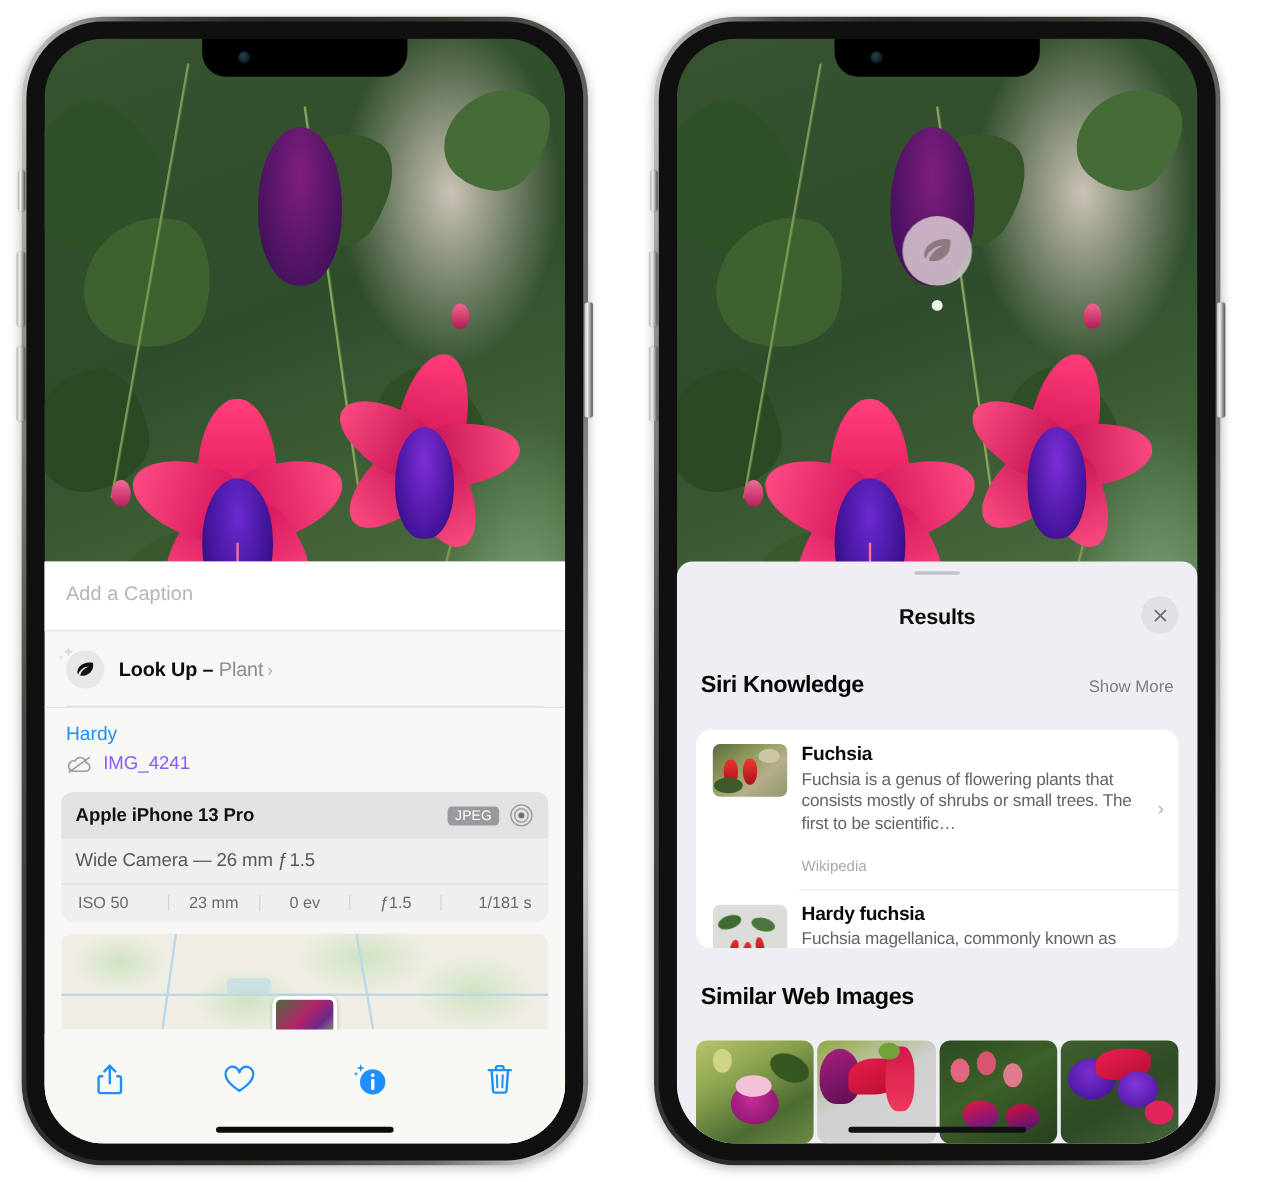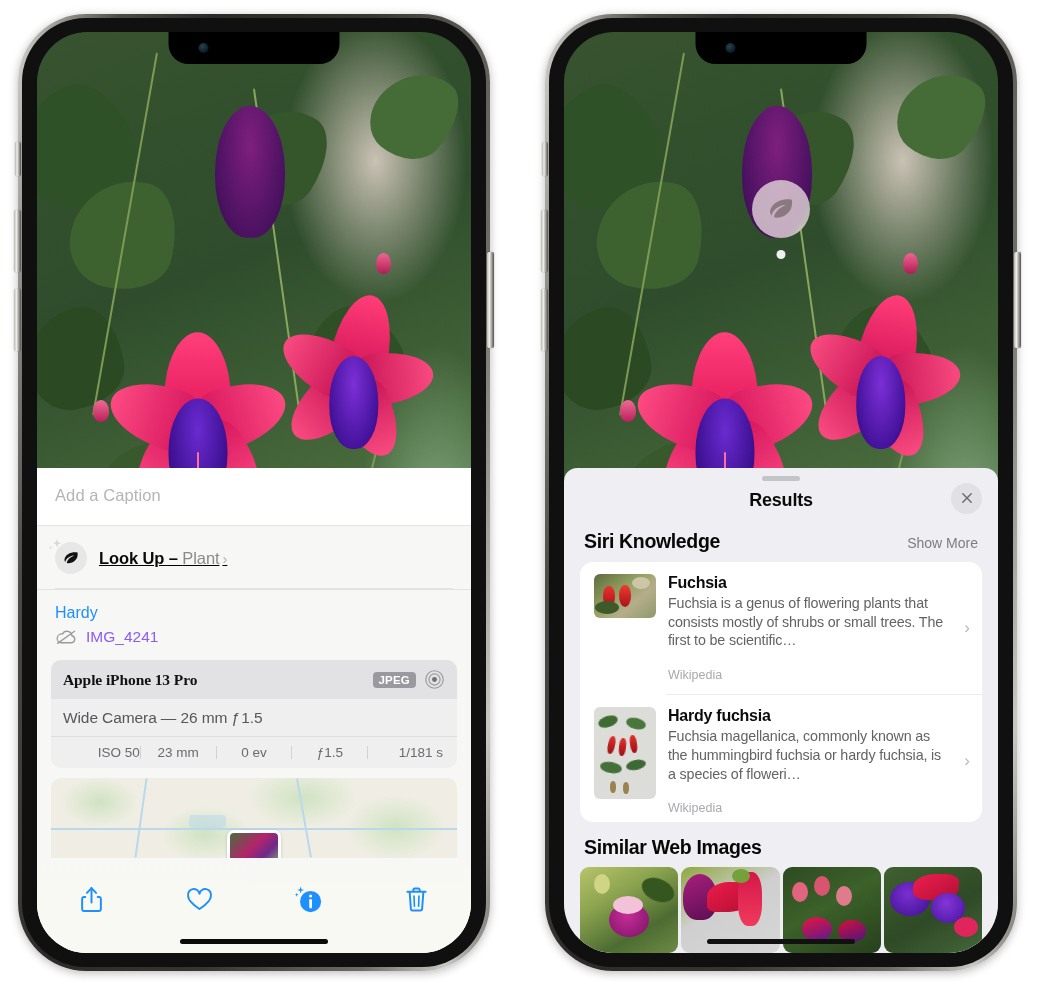--- a/index.html
+++ b/index.html
@@ -90,21 +90,20 @@
     background: #ffffff; padding: 18px 18px 20px 18px;
     border-bottom: 1px solid #e3e3e2;
   }
   .caption-ph { font-size: 16.5px; color: #b5b5b7; letter-spacing: .1px; }
 
   .lookup-row {
     position: relative; padding: 16px 18px 15px 18px;
     display: flex; align-items: center; gap: 12px;
     border-bottom: 1px solid #e3e3e2;
     margin: 0 0 0 0;
-    text-decoration: underline;
   }
   .lookup-row::after {
     content: ""; position: absolute; left: 18px; right: 18px; bottom: 0;
     height: 1px; background: #e3e3e2;
   }
   .sparkle { position: absolute; left: 9px; top: 12px; width: 18px; height: 18px; }
   .leafcircle {
     width: 32px; height: 32px; border-radius: 50%; background: #e7e7e7;
     display: flex; align-items: center; justify-content: center; flex: 0 0 auto;
   }
@@ -119,39 +118,39 @@
   .file-name { font-size: 15.5px; color: #8b5cf6; }
 
   .cam-card {
     margin: 2px 14px 10px 14px; border-radius: 10px; overflow: hidden;
     background: #efeff0;
   }
   .cam-head {
     background: #e2e2e4; padding: 9px 12px 9px 12px;
     display: flex; align-items: center; justify-content: space-between;
   }
-  .cam-name { font-size: 15.5px; font-weight: 700; color: #121212; letter-spacing: -.1px; font-family: Liberation Serif, serif; }
+  .cam-name { font-size: 15.5px; font-weight: 700; color: #121212; letter-spacing: -.1px; }
   .cam-head-right { display: flex; align-items: center; gap: 8px; }
   .pill-dark {
-    background: #9a9a9e; color: #fff; font-size: 11.5px; font-weight: 700;
+    background: #9a9a9e; color: #fff; font-size: 11.5px; font-weight: 400;
     padding: 2px 6px; border-radius: 4px; letter-spacing: .2px;
   }
   .cam-body { padding: 10px 12px 9px 12px; }
   .cam-line { font-size: 15.5px; color: #57575a; letter-spacing: -.1px; }
   .cam-line2 { display: flex; align-items: center; justify-content: space-between; margin-top: 5px; }
   .pill-outline {
     border: 1px solid #b6b6ba; border-radius: 11px; color: #6e6e72;
     font-size: 11.5px; padding: 3px 11px; letter-spacing: .4px;
   }
   .exif-row {
     border-top: 1px solid #dededf; display: flex; align-items: center;
     padding: 8px 10px; gap: 0;
   }
   .exif-cell { flex: 1; text-align: center; font-size: 13.5px; color: #6b6b6f; }
-  .exif-cell:first-child { text-align: right; padding-left: 4px; }
+  .exif-cell:first-child { text-align: left; padding-left: 4px; }
   .exif-cell:last-child { text-align: right; padding-right: 4px; }
   .exif-sep { width: 1px; height: 13px; background: #d2d2d4; }
 
   .map-wrap { margin: 0 14px; border-radius: 10px 10px 0 0; overflow: hidden; height: 80px; position: relative;
     background:
       radial-gradient(ellipse 14% 45% at 12% 30%, #cfe3c2, transparent 70%),
       radial-gradient(ellipse 16% 50% at 38% 70%, #cfe3c2, transparent 70%),
       radial-gradient(ellipse 20% 55% at 62% 25%, #cfe3c2, transparent 70%),
       radial-gradient(ellipse 18% 60% at 85% 62%, #cfe3c2, transparent 70%),
       #f0eee4; }
@@ -170,21 +169,21 @@
   .tb-btn { width: 44px; height: 44px; display: flex; align-items: center; justify-content: center; position: relative; }
 
   .home-ind { position: absolute; bottom: 9px; left: 50%; transform: translateX(-50%);
     width: 148px; height: 5px; border-radius: 3px; background: #0b0b0b; z-index: 40; }
 
   
   .sheet-right {
     position: absolute; left: 0; right: 0; bottom: 0; top: 436px;
     background: #eeeef3; z-index: 20;
     border-radius: 13px 13px 0 0;
-    display: flex; flex-direction: column;
+    display: flex; flex-direction: column; gap: 16px;
   }
   .grabber { width: 38px; height: 5px; border-radius: 3px; background: #c3c3c8;
     margin: 8px auto 0 auto; }
   .res-head { position: relative; padding: 9px 0 13px 0; text-align: center; }
   .res-title { font-size: 18px; font-weight: 700; color: #0b0b0b; letter-spacing: -.2px; }
   .close-btn {
     position: absolute; right: 16px; top: 2px;
     width: 31px; height: 31px; border-radius: 50%; background: #e0e0e5;
     display: flex; align-items: center; justify-content: center;
   }

